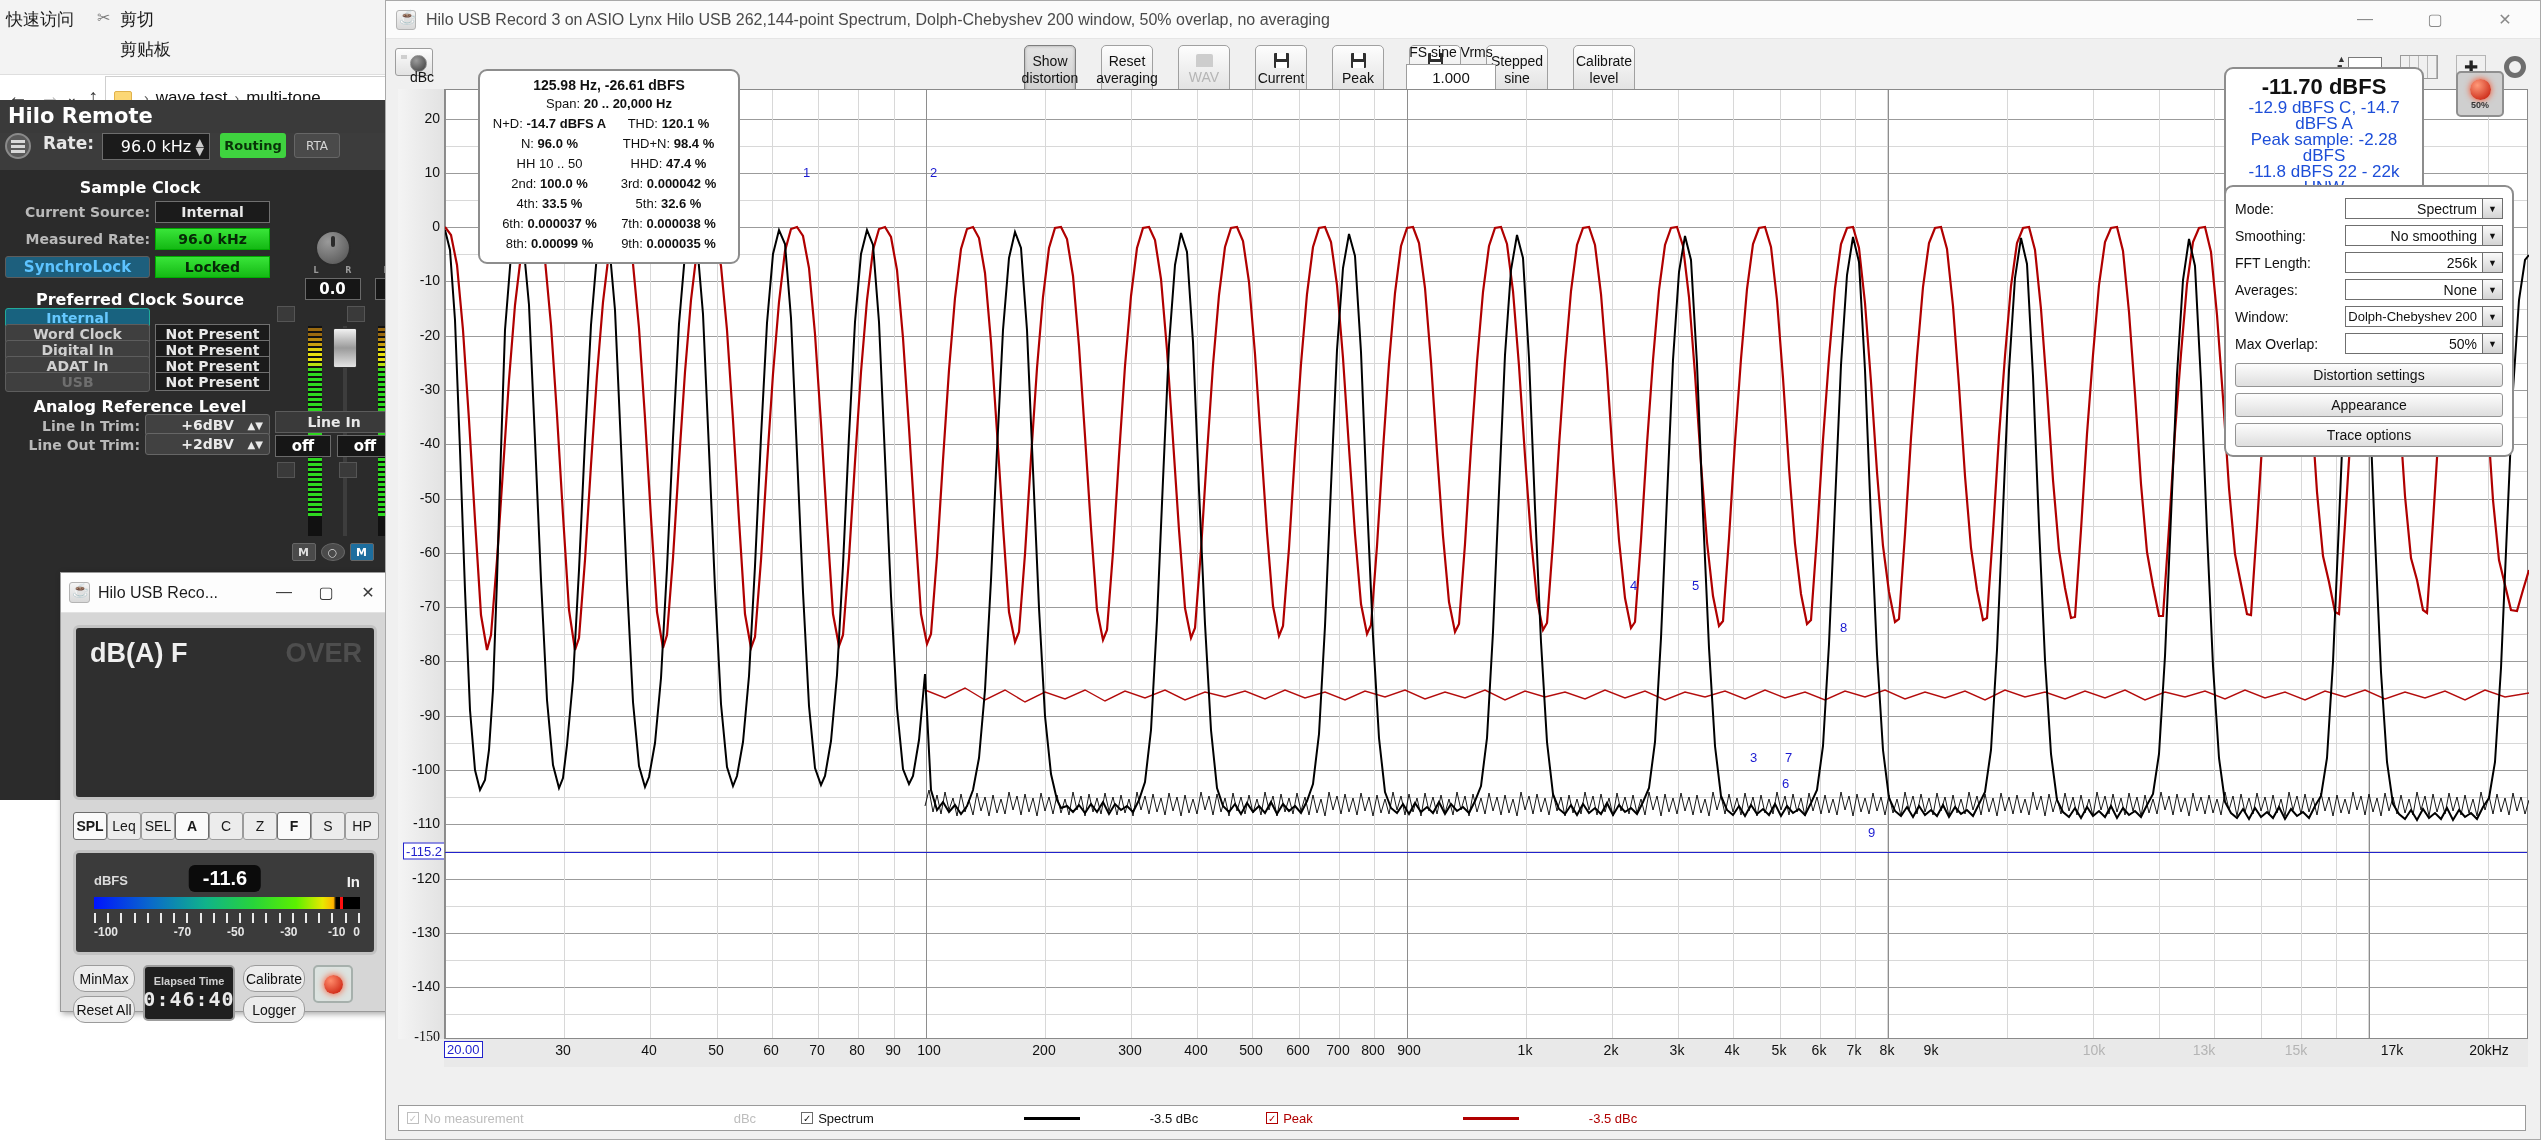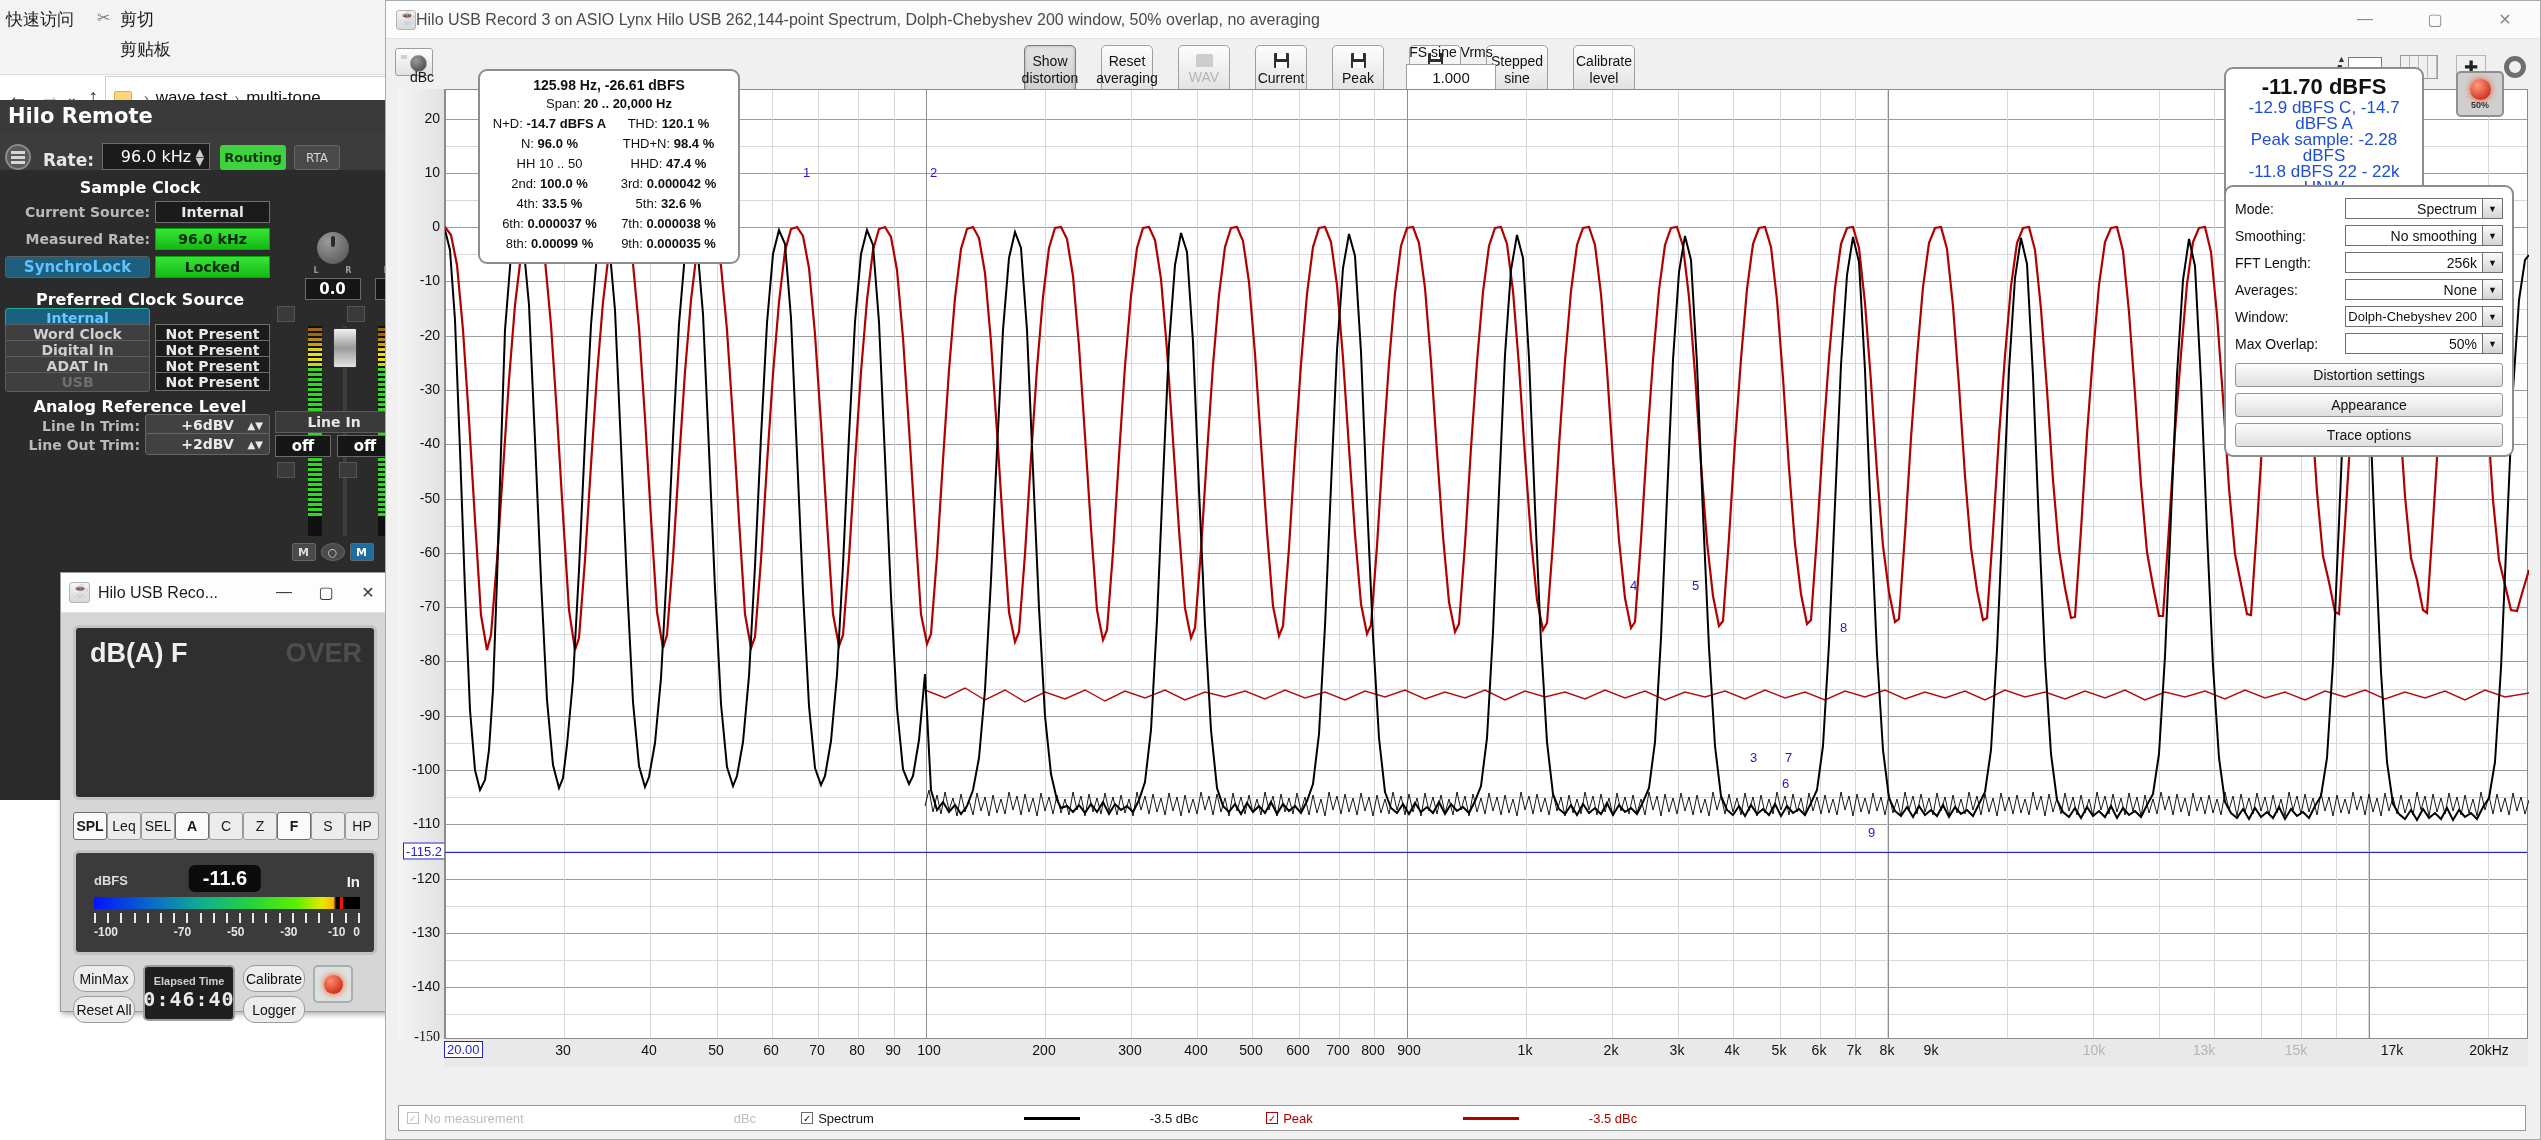--- a/index.html
+++ b/index.html
@@ -27,21 +27,21 @@
   .exp-body { position:absolute; left:0; top:121px; width:400px; height:1019px; background:#fff; }
   .exp-left-strip { position:absolute; left:0; top:121px; width:26px; height:1019px; background:#fff; }
   .exp-leftlabel { position:absolute; left:2px; font-size:14px; color:#1a1a1a; }
 
   
   .hilo { position:absolute; left:0; top:100px; width:390px; height:700px;
           background:#2b2b2b; color:#ddd; font-family:"DejaVu Sans", sans-serif; }
   .hilo-title { position:absolute; left:0; top:0; width:390px; height:33px; background:#3a3a3a;
                 color:#fff; font-size:21px; font-weight:bold; padding-left:8px; line-height:33px; }
   .hilo-ratebar { position:absolute; left:0; top:33px; width:390px; height:37px; background:#3c3c3c;
-                  display:flex; align-items:flex-end; }
+                  display:flex; align-items:flex-start; }
   .hmenu-ic { width:26px; height:26px; border-radius:50%; background:#5a5a5a; border:2px solid #8a8a8a;
               margin-left:5px; display:flex; flex-direction:column; justify-content:center; align-items:center; gap:2px; }
   .hmenu-ic i { display:block; width:14px; height:3px; background:#d8d8d8; }
   .hilo-ratelbl { font-size:17px; font-weight:bold; color:#e6e6e6; margin-left:12px; }
   .hilo-rateval { margin-left:8px; width:108px; height:27px; background:#1b1b1b; border:1px solid #6d6d6d;
                   color:#fff; font-size:16px; display:flex; align-items:center; justify-content:center; position:relative;}
   .spin { position:absolute; right:5px; font-size:11px; color:#ccc; line-height:9px;}
   .hbtn-green { margin-left:10px; width:66px; height:25px; background:#3fd23f; color:#083308; font-size:13px;
                 font-weight:bold; display:flex; align-items:center; justify-content:center; border-radius:3px; }
   .hbtn-rta { margin-left:8px; width:46px; height:25px; background:#4a4a4a; color:#d5d5d5; font-size:12px;
@@ -121,21 +121,21 @@
   .recdot { width:19px; height:19px; border-radius:50%; background:radial-gradient(circle at 35% 30%,#ff8b6b,#c41000);
             box-shadow:0 0 7px #ff4a20; }
 
   
   .win { position:absolute; left:385px; top:0; width:2156px; height:1140px; background:#f0f0f0;
          border:1px solid #a9a9a9; }
   .win-tb { height:38px; background:#fbfbfb; display:flex; align-items:center; border-bottom:1px solid #e5e5e5; }
   .win-java { width:20px; height:20px; margin-left:10px; border-radius:3px;
               background:linear-gradient(#f5f5f5,#d8d8d8); border:1px solid #b4b4b4; position:relative; }
   .win-java::after { content:'\2615'; position:absolute; left:2px; top:-2px; font-size:14px; color:#c86a1e; }
-  .win-title { font-size:16px; color:#4a4a4a; }
+  .win-title { font-size:16px; color:#4a4a4a; margin-left:10px; }
   .win-wc { margin-left:auto; display:flex; }
   .win-wc span { width:70px; text-align:center; font-size:16px; color:#8a8a8a; }
 
   .toolbar { position:relative; height:66px; background:#f0f0f0; }
   .cam { position:absolute; left:9px; top:9px; width:38px; height:28px; border:1px solid #9d9d9d;
          background:linear-gradient(#fdfdfd,#e2e2e2); border-radius:3px; }
   .cam::before { content:''; position:absolute; left:5px; top:6px; width:6px; height:4px; background:#cfcfcf; }
   .cam::after { content:''; position:absolute; left:14px; top:6px; width:15px; height:15px; border-radius:50%;
                 background:radial-gradient(circle at 35% 30%,#9b9b9b,#3a3a3a); border:1px solid #8d8d8d; }
   .tbtns { position:absolute; left:638px; top:6px; display:flex; align-items:center; gap:25px; }

